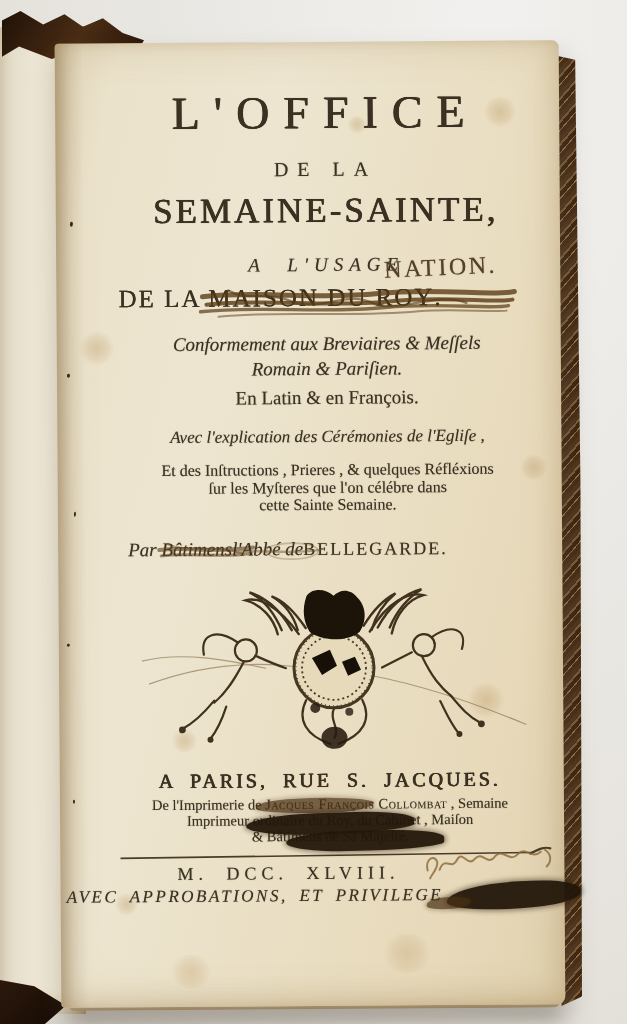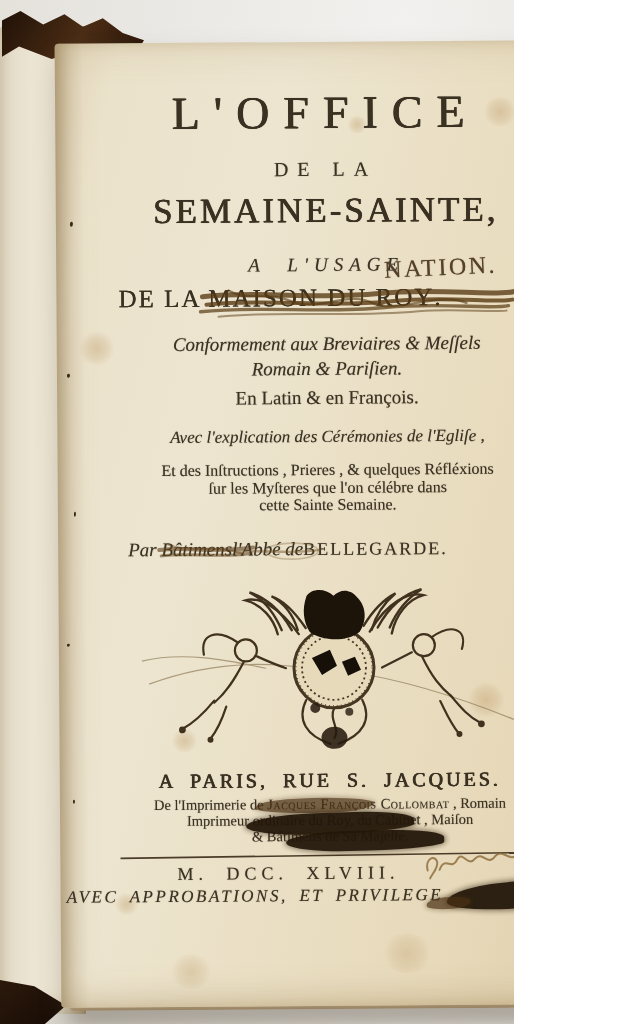--- a/index.html
+++ b/index.html
@@ -1,17 +1,17 @@
 <!DOCTYPE html>
 <html><head>
 <meta charset="utf-8">
 <style>
   html,body{margin:0;padding:0;background:#ffffff;}
   .scene{
-    position:relative;width:514px;height:1024px;overflow:hidden;
+    position:relative;width:627px;height:1024px;overflow:hidden;
     background:radial-gradient(ellipse at 78% 6%, #f2f1ef 0%, #ebe9e5 38%, #e5e2dc 70%, #d7d3cb 100%);
     font-family:"Liberation Serif","DejaVu Serif",serif;
   }
   
   .verso{
     position:absolute;left:0;top:26px;width:86px;height:988px;
     background:linear-gradient(90deg,#e2dac6 0%,#ece5d4 38%,#eae2cf 72%,#dbcda9 92%,#c2ae85 100%);
     border-radius:4px 0 0 4px;
     box-shadow:inset 0 10px 14px rgba(130,105,60,.18), inset 0 -12px 14px rgba(130,105,60,.2);
   }
@@ -217,21 +217,21 @@
         <path d="M172 112 C162 132 172 148 196 156"></path>
         <path d="M228 112 C238 132 228 148 204 156"></path>
         <path d="M200 120 C194 132 206 140 200 150"></path>
       </g>
       <ellipse cx="200" cy="150" rx="13" ry="11" fill="#241a0e" opacity=".88"></ellipse>
       <circle cx="181" cy="120" r="5" fill="#241a0e" opacity=".85"></circle>
       <circle cx="215" cy="124" r="4" fill="#241a0e" opacity=".8"></circle>
     </svg>
 
     <div class="ln city thick">A PARIS, RUE S. JACQUES.</div>
-    <div class="ln imp imp1"><span>De l'Imprimerie de </span><span class="sc">Jacques François Collombat</span><span> , Romain</span></div>
+    <div class="ln imp imp1"><span>De l'Imprimerie de </span><span class="sc">Jacques François Collombat</span><span> , Semaine</span></div>
     <div class="ln imp imp2">Imprimeur ordinaire du Roy, du Cabinet , Maiſon</div>
     <div class="ln imp imp3">&amp; Bâtimens de Sa Majeſté.</div>
 
     <svg class="rule" width="436" height="14" viewBox="0 0 436 14">
       <path d="M0 9 L414 6" stroke="#4a3c28" stroke-width="1.6" fill="none"></path>
       <path d="M410 7 C418 3 424 0 430 2" stroke="#4a3c28" stroke-width="2.2" fill="none" stroke-linecap="round"></path>
     </svg>
 
     <div class="ln date">M. DCC. XLVIII.</div>
 

